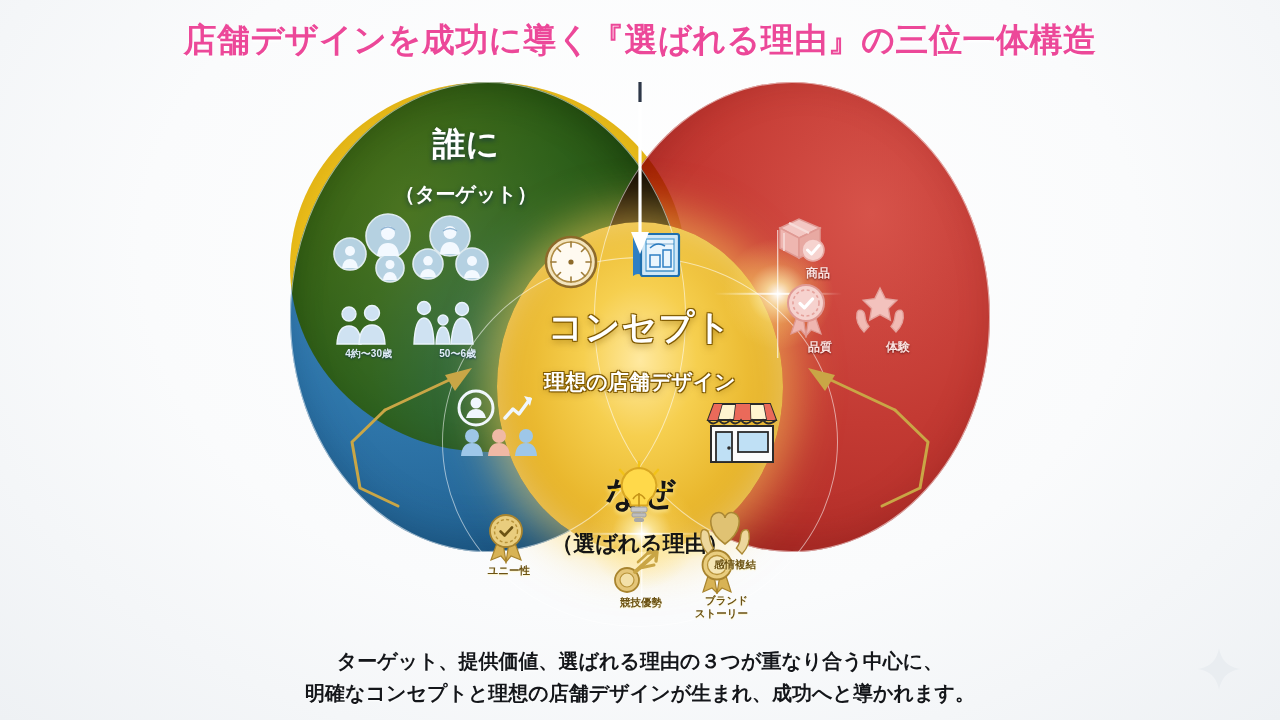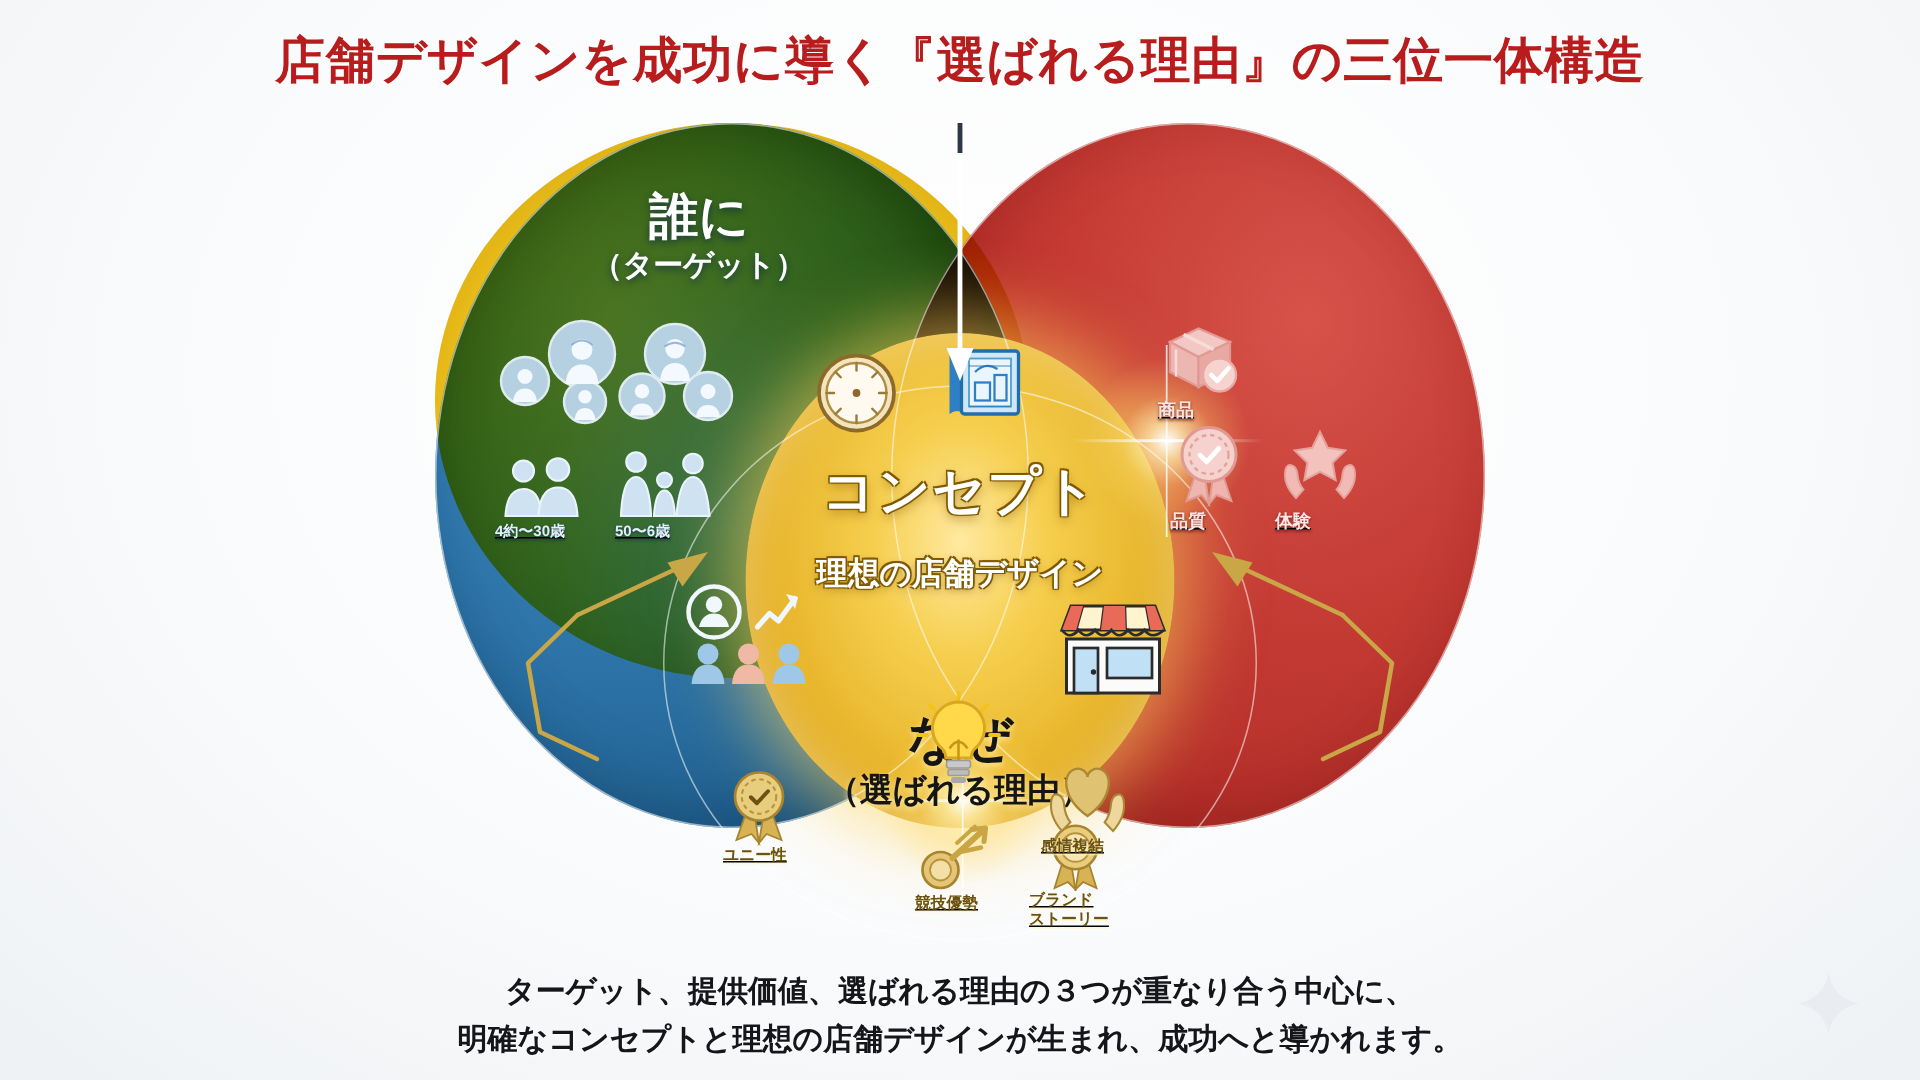--- a/index.html
+++ b/index.html
@@ -20,21 +20,21 @@
   
   .title {
     position: absolute;
     top: 18px;
     left: 0;
     width: 1280px;
     text-align: center;
     font-size: 33px;
     font-weight: bold;
     letter-spacing: 0.5px;
-    color: #b91c1c;
+    color: #ec4899;
     text-shadow: 0 2px 3px rgba(255,255,255,0.95), 0 1px 0 #ffffff;
     white-space: nowrap;
   }
 
   
   .stage {
     position: absolute;
     left: 290px;
     top: 82px;
     width: 700px;
@@ -137,21 +137,21 @@
   .lobe-label .main {
     display: block;
     font-size: 33px;
     font-weight: bold;
     white-space: nowrap;
   }
   .lobe-label .sub {
     display: block;
     font-size: 20px;
     font-weight: bold;
-    margin-top: 3px;
+    margin-top: 20px;
     white-space: nowrap;
   }
   .label-blue { left: 46px; top: 44px; width: 260px; color: #ffffff;
     text-shadow: 0 2px 5px rgba(10,40,70,0.75); }
   .label-red  { left: 398px; top: 44px; width: 260px; color: #ffffff;
     text-shadow: 0 2px 5px rgba(90,15,15,0.7); }
   .label-yellow { left: 220px; top: 392px; width: 260px; color: #151515;
     text-shadow: 0 2px 4px rgba(255,240,170,0.85); }
   .label-yellow .main { font-size: 34px; }
   .label-yellow .sub  { font-size: 22px; }
@@ -184,23 +184,22 @@
     margin-top: 17px;
     white-space: nowrap;
     text-shadow: 0 0 2px #8a6200, 1px 1px 0 #7d5800, -1px 1px 0 #7d5800,
                  1px -1px 0 #7d5800, -1px -1px 0 #7d5800, 0 2px 6px rgba(120,80,0,0.5);
   }
 
   
   .icon-cap {
     position: absolute;
     z-index: 13;
-    text-align: left;
+    text-align: right;
     pointer-events: none;
-    text-decoration: underline;
   }
   .icon-cap .cap {
     display: block;
     margin-top: 1px;
     white-space: nowrap;
     font-weight: bold;
     filter: blur(0.35px);
   }
 
   

